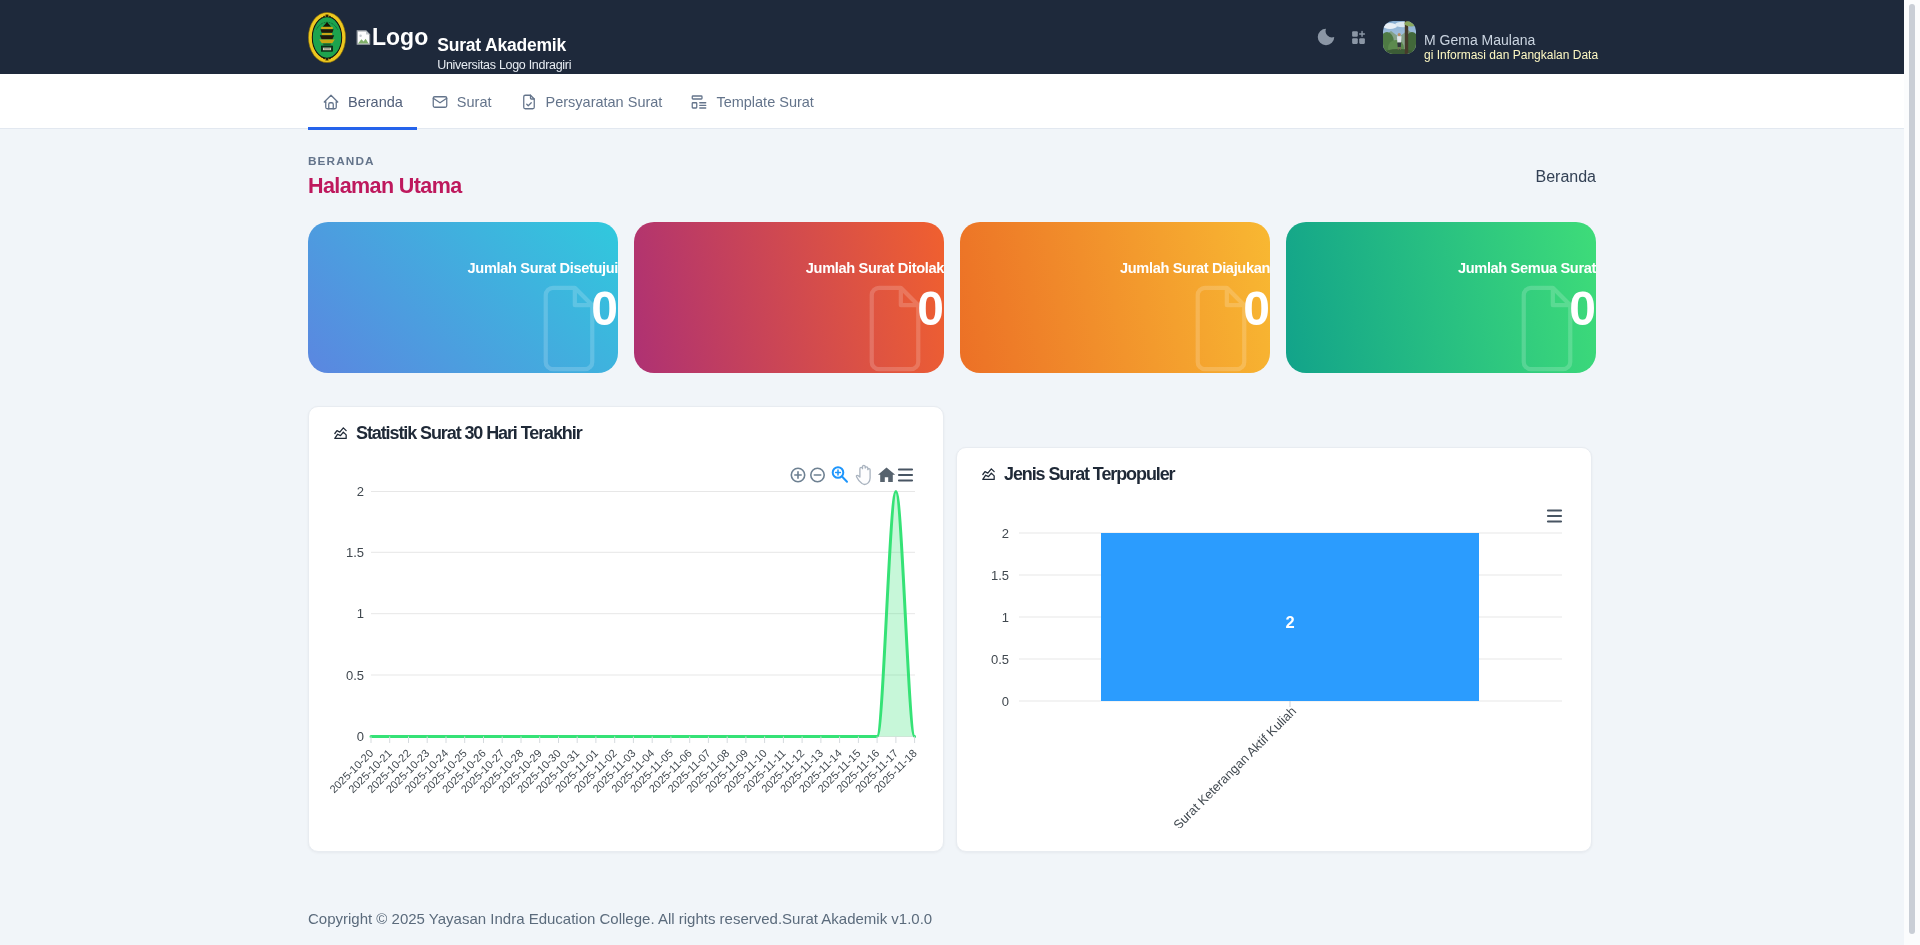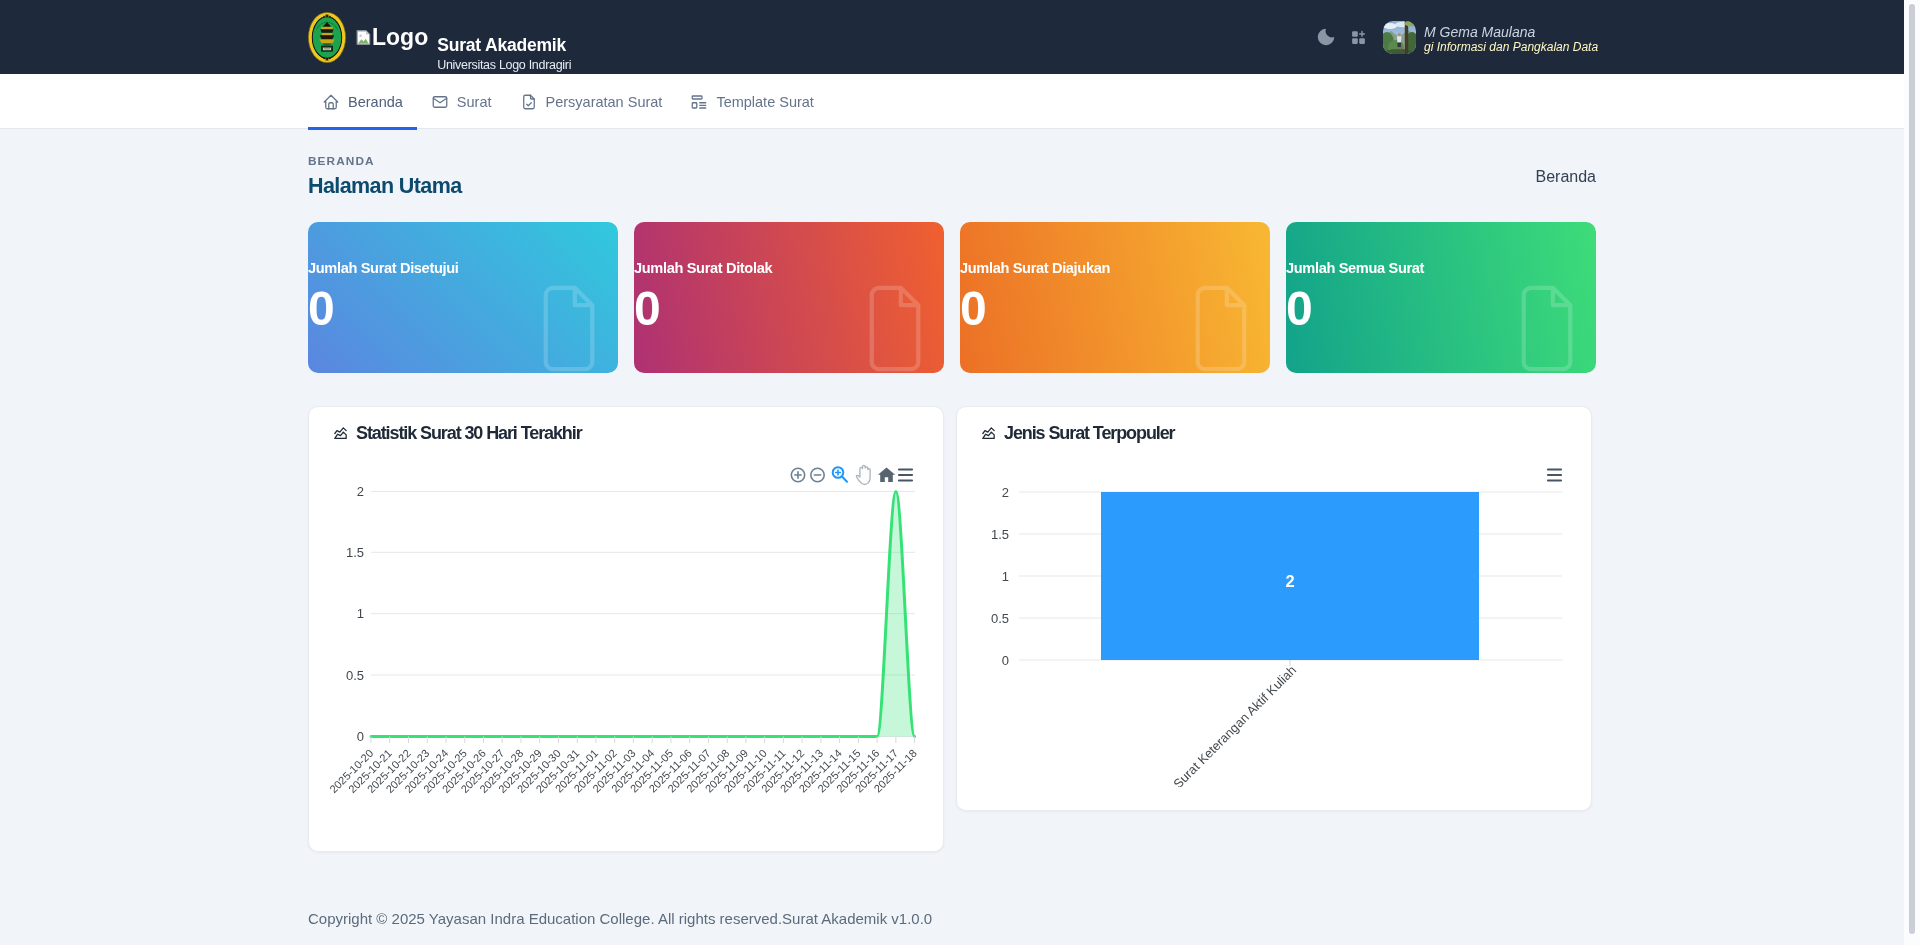--- a/index.html
+++ b/index.html
@@ -10,51 +10,51 @@
   .container { width:1288px; margin:0 auto; }
 
   
   .header { background:#1e293b; height:74px; }
   .header .container { display:flex; align-items:center; justify-content:space-between; height:74px; }
   .brand { display:flex; align-items:center; }
   .brand-title { margin-left:9px; position:relative; top:16px; }
   .brand-title .t1 { color:#fff; font-size:17.5px; font-weight:700; letter-spacing:-0.2px; }
   .brand-title .t2 { color:#e8edf3; font-size:12.5px; margin-top:2px; letter-spacing:-0.3px; }
   .hright { display:flex; align-items:center; }
-  .uinfo { margin-left:8px; width:172px; position:relative; top:2px;font-style:italic; }
+  .uinfo { margin-left:8px; width:172px; position:relative; top:10px; }
   .uname { color:#cbd5e1; font-size:14px; font-weight:500; }
   .urole { color:#fef9c3; font-size:12px; margin-top:0px; white-space:nowrap; }
 
   
   .nav { background:#fff; border-bottom:1px solid #e2e8f0; height:55px; }
   .nav .container { display:flex; height:55px; }
   .nav-item { display:flex; align-items:center; gap:8px; padding:0 14px; font-size:14.5px; color:#64748b; position:relative; }
   .nav-item svg { display:block; }
   .nav-item.active { color:#52607a; }
   .nav-item.active:after { content:""; position:absolute; left:0; right:0; bottom:-1px; height:3px; background:#2563eb; }
 
   
   .phead { display:flex; justify-content:space-between; margin-top:25px; }
   .crumb { font-size:11.8px; font-weight:700; letter-spacing:1.1px; color:#64748b; }
-  .h1 { font-size:21.5px; font-weight:700; color:#0c4a6e; margin-top:6px; letter-spacing:-0.6px;}
+  .h1 { font-size:21.5px; font-weight:700; color:#be185d; margin-top:6px; letter-spacing:-0.6px;}
   .bc2 { font-size:16px; color:#334155; margin-top:14px; }
 
   
   .stats { display:flex; gap:16px; margin-top:23px; }
-  .scard { width:310px; height:151px; border-radius:10px; position:relative; overflow:hidden; color:#fff; text-align:left; }
+  .scard { width:310px; height:151px; border-radius:20px; position:relative; overflow:hidden; color:#fff; text-align:right; }
   .scard .st { font-size:14.6px; font-weight:700; margin-top:38px; letter-spacing:-0.35px; }
   .scard .sv { font-size:48px; font-weight:700; margin-top:5px; }
   .scard svg.doc { position:absolute; right:17px; bottom:-3px; opacity:.18; }
   .c1 { background:linear-gradient(45deg,#5b86e0,#30c9dd); }
   .c2 { background:linear-gradient(80deg,#ae3173,#f0602f); }
   .c3 { background:linear-gradient(80deg,#ec7026,#f8b832); }
   .c4 { background:linear-gradient(80deg,#12a38a,#3edc79); }
 
   
-  .charts { display:flex; gap:12px; margin-top:33px; align-items:flex-start; }
+  .charts { display:flex; gap:12px; margin-top:33px; align-items:flex-end; }
   .ccard { background:#fff; border:1px solid #e8ecf1; border-radius:10px; width:636px; position:relative; box-shadow:0 1px 3px rgba(15,23,42,.05); }
   .ctitle { display:flex; align-items:center; gap:7px; font-size:18px; font-weight:700; letter-spacing:-1.1px; color:#1f2937; padding:16px 0 0 23px; }
 
   
   .footer { display:flex; margin-top:58px; padding-bottom:18px; font-size:15px; color:#5b6b7c; }
 </style>
 </head>
 <body>
 <div class="sbtrack">
     <div class="sbthumb"></div>

